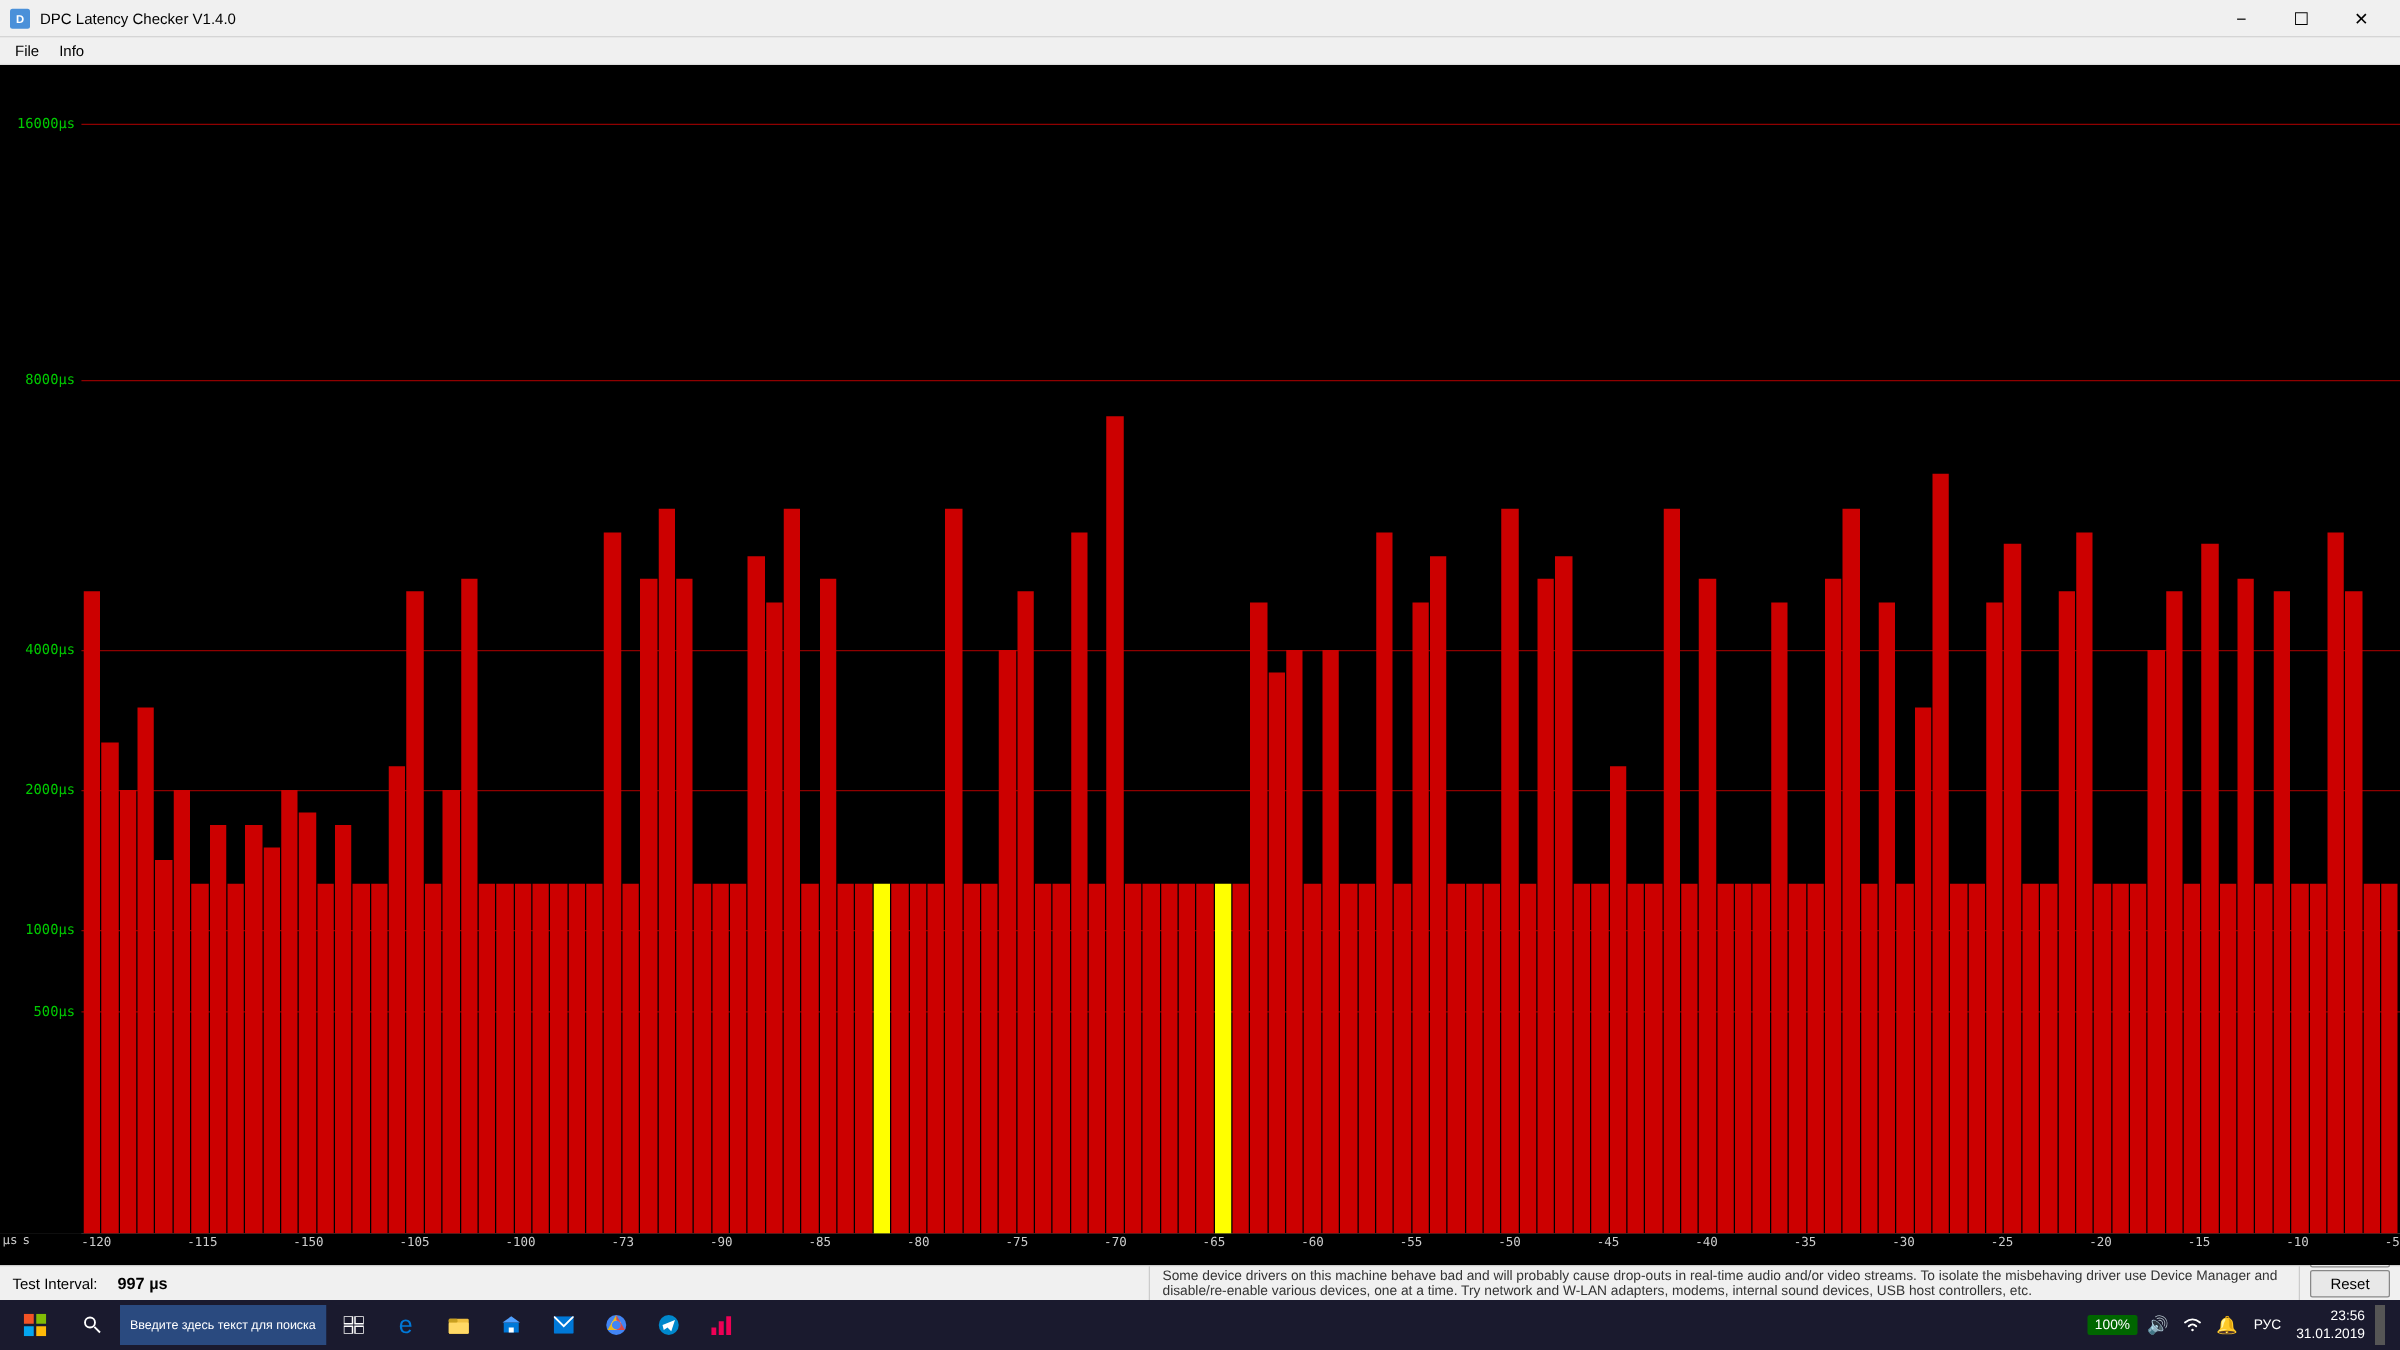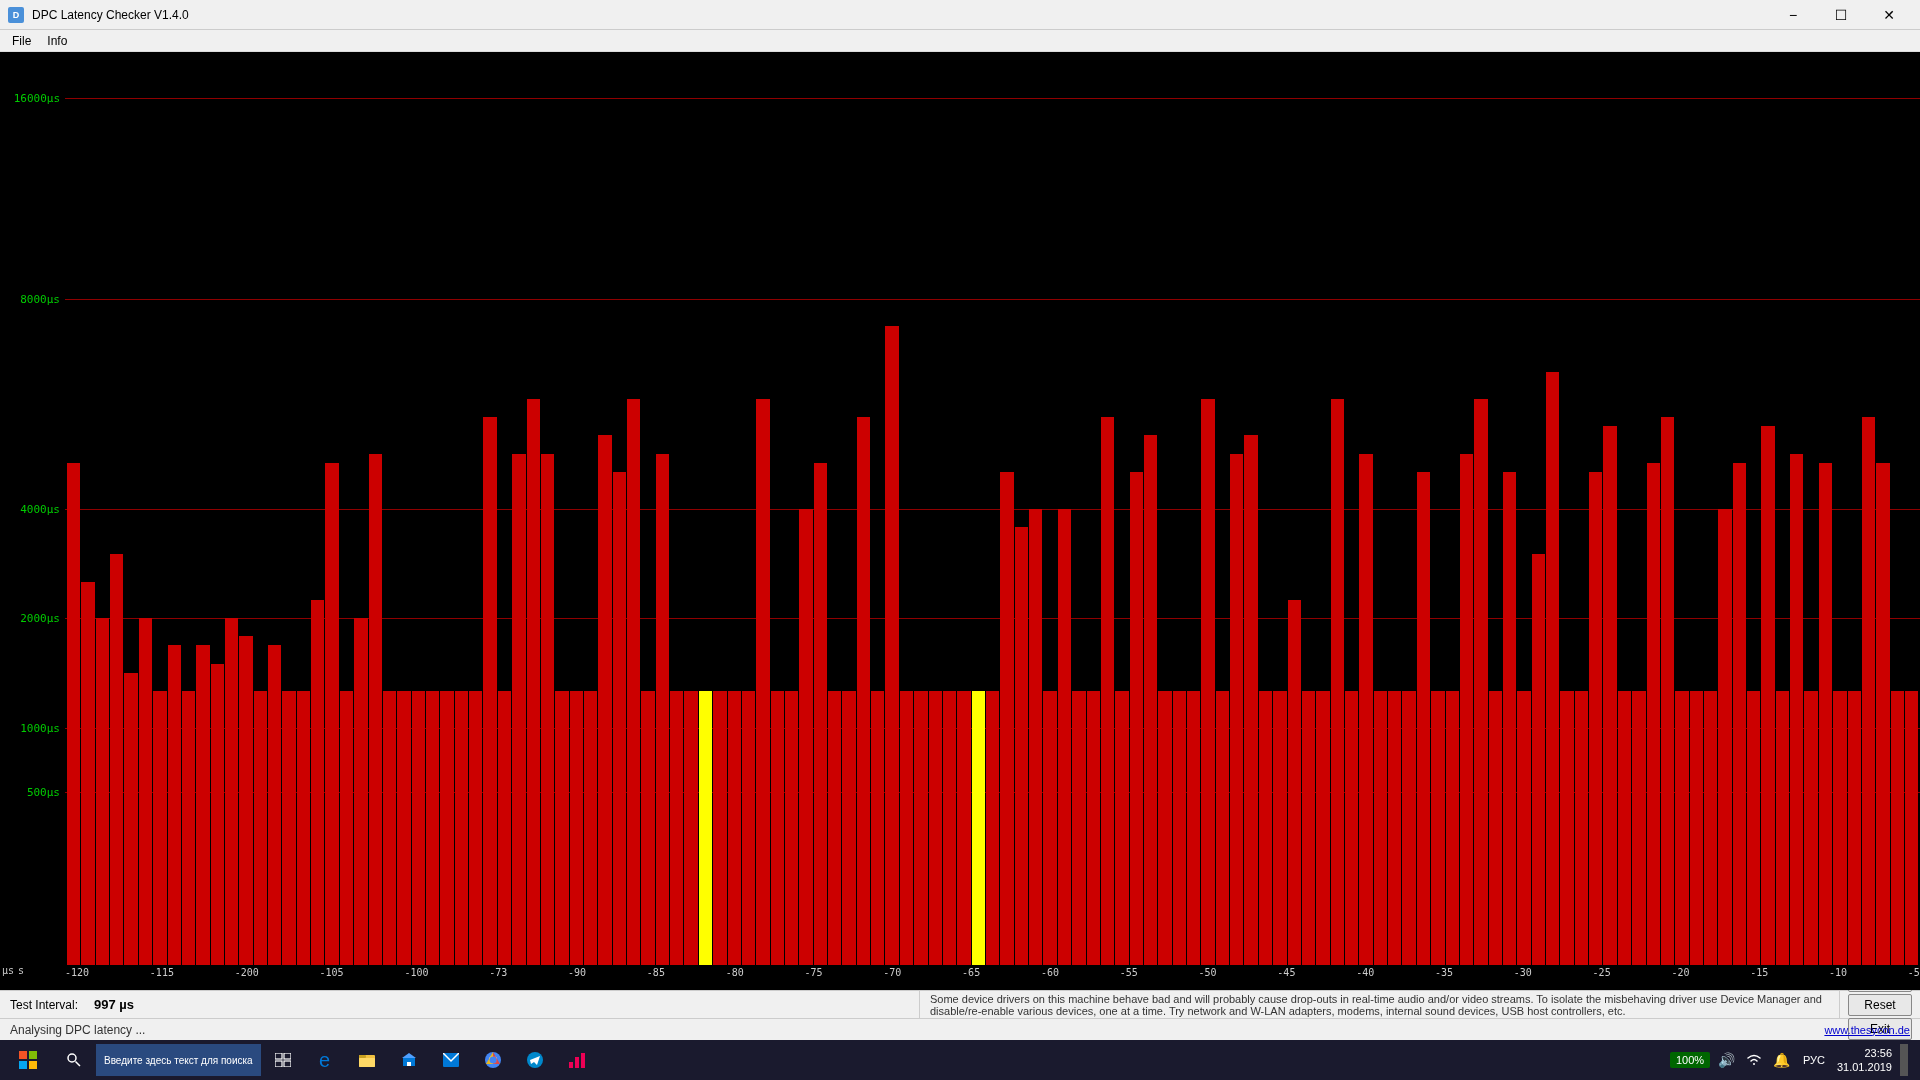--- a/index.html
+++ b/index.html
@@ -526,21 +526,21 @@
 
   <div id="x-axis">
     <div id="x-axis-left">
       <span class="x-axis-units" style="color:#cccccc;font-size:10px;">µs</span>
       <span class="x-axis-units" style="color:#cccccc;font-size:10px;margin-left:4px;">s</span>
     </div>
     <div id="x-axis-labels">
 
     <span class="x-label">-120</span>
         <span class="x-label">-115</span>
-        <span class="x-label">-200</span>
+        <span class="x-label">-150</span>
         <span class="x-label">-105</span>
         <span class="x-label">-100</span>
         <span class="x-label">-73</span>
         <span class="x-label">-90</span>
         <span class="x-label">-85</span>
         <span class="x-label">-80</span>
         <span class="x-label">-75</span>
         <span class="x-label">-70</span>
         <span class="x-label">-65</span>
         <span class="x-label">-60</span>
@@ -567,24 +567,20 @@
       </div>
       <div id="info-message">Some device drivers on this machine behave bad and will probably cause drop-outs in real-time audio and/or video streams. To isolate the misbehaving driver use Device Manager and disable/re-enable various devices, one at a time. Try network and W-LAN adapters, modems, internal sound devices, USB host controllers, etc.</div>
       <div id="buttons-panel">
         <button class="action-btn">Stop</button>
         <button class="action-btn">Reset</button>
         <button class="action-btn">Exit</button>
       </div>
     </div>
 
 
-    <div id="status-row">
-      <span id="status-left">Analysing DPC latency ...</span>
-      <a id="status-link">www.thesycon.de</a>
-    </div>
   </div>
 </div>
 
 <div id="taskbar">
   <div id="start-btn">
     <svg width="18" height="18" viewBox="0 0 18 18">
       <rect x="0" y="0" width="8" height="8" fill="#f35325"></rect>
       <rect x="10" y="0" width="8" height="8" fill="#81bc06"></rect>
       <rect x="0" y="10" width="8" height="8" fill="#05a6f0"></rect>
       <rect x="10" y="10" width="8" height="8" fill="#ffba08"></rect>

